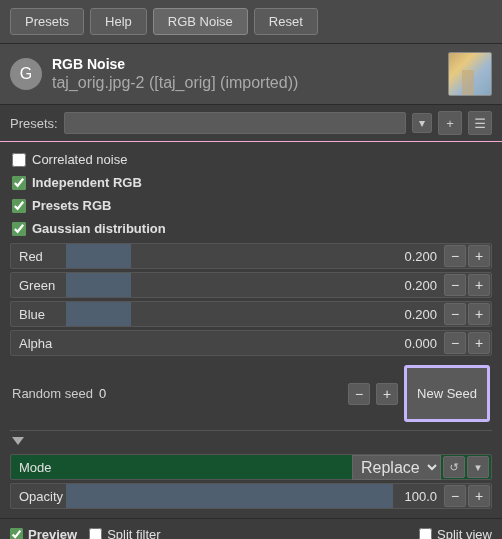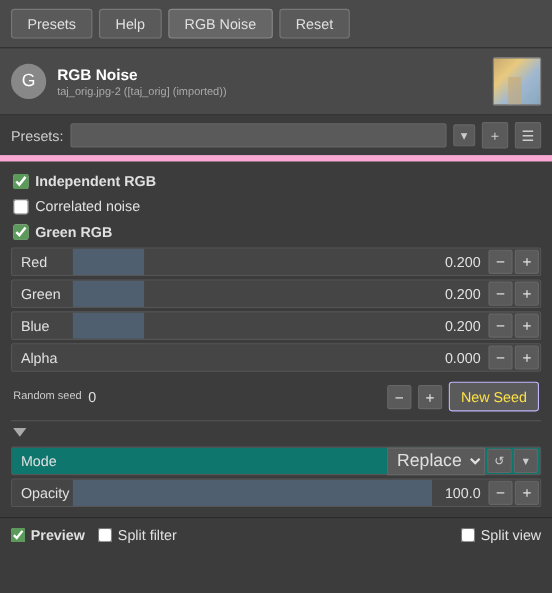--- a/index.html
+++ b/index.html
@@ -56,21 +56,21 @@
       display: flex;
       align-items: center;
       justify-content: center;
       margin-right: 10px;
       font-size: 16px;
       color: #fff;
       flex-shrink: 0;
     }
     .filter-title-block { flex: 1; }
     .filter-title { font-weight: bold; font-size: 14px; color: #fff; }
-    .filter-subtitle { font-size: 10px; color: #aaa; margin-top: 2px; }
+    .filter-subtitle { font-size: 16px; color: #aaa; margin-top: 2px; }
     .thumbnail {
       width: 44px;
       height: 44px;
       background: linear-gradient(135deg, #c9a96e 0%, #e8c97e 30%, #a0b8d0 60%, #87a8c0 100%);
       border: 1px solid #888;
       border-radius: 2px;
       flex-shrink: 0;
       position: relative;
       overflow: hidden;
     }
@@ -83,21 +83,21 @@
       opacity: 0.6;
     }
 
     
     .presets-row {
       display: flex;
       align-items: center;
       padding: 6px 10px;
       background: #3c3c3c;
       gap: 6px;
-      border-bottom: 6px solid #f9a8d4;
+      border-bottom: 1px solid #f9a8d4;
     }
     .presets-label { color: #ccc; font-size: 13px; }
     .presets-select {
       flex: 1;
       background: #5a5a5a;
       border: 1px solid #666;
       color: #e0e0e0;
       padding: 3px 6px;
       font-size: 12px;
       border-radius: 2px;
@@ -205,44 +205,44 @@
       user-select: none;
     }
 
     
     .seed-row {
       display: flex;
       align-items: center;
       padding: 6px 2px;
       gap: 6px;
     }
-    .seed-label { font-size: 10px; color: #ccc; }
+    .seed-label { font-size: 13px; color: #ccc; }
     .seed-value {
       flex: 1;
       font-size: 13px;
       color: #e0e0e0;
     }
     .seed-minus, .seed-plus {
       width: 22px;
       height: 22px;
       background: #5a5a5a;
       border: 1px solid #666;
       color: #e0e0e0;
       display: flex;
       align-items: center;
       justify-content: center;
       cursor: pointer;
       font-size: 14px;
       border-radius: 2px;
     }
     .new-seed-btn {
       background: #5a5a5a;
-      border: 1px solid #c4b5fd;
-      color: #fde047;
-      padding: 5px 10px;
+      border: 3px solid #c4b5fd;
+      color: #e5e5e5;
+      padding: 18px 10px;
       border-radius: 3px;
       cursor: pointer;
       font-size: 13px;
     }
 
     
     .blending-header {
       display: flex;
       align-items: center;
       padding: 6px 2px;
@@ -256,21 +256,21 @@
       border-right: 6px solid transparent;
       border-top: 8px solid #aaa;
       margin-right: 6px;
     }
     .blending-title { font-size: 13px; color: #e0e0e0; }
 
     
     .mode-row {
       display: flex;
       align-items: center;
-      background: #0f766e;
+      background: #14532d;
       border: 1px solid #555;
       border-radius: 2px;
       height: 26px;
       margin: 3px 0;
     }
     .mode-label {
       padding-left: 8px;
       font-size: 13px;
       color: #e0e0e0;
       flex: 1;
@@ -363,30 +363,34 @@
     <option value=""></option>
   </select>
   <div class="presets-arrow">▾</div>
   <div class="icon-btn">+</div>
   <div class="icon-btn">☰</div>
 </div>
 
 <div class="content">
 
   <label class="checkbox-row">
+    <input type="checkbox" style="">
+    <span class="checkbox-label">Correlated noise</span>
+  </label>
+  <label class="checkbox-row">
     <input type="checkbox" checked="" style="">
     <span class="checkbox-label bold">Independent RGB</span>
   </label>
   <label class="checkbox-row">
-    <input type="checkbox" style="">
-    <span class="checkbox-label">Correlated noise</span>
+    <input type="checkbox" checked="" style="">
+    <span class="checkbox-label bold">Presets RGB</span>
   </label>
   <label class="checkbox-row">
     <input type="checkbox" checked="" style="">
-    <span class="checkbox-label bold">Green RGB</span>
+    <span class="checkbox-label bold">Gaussian distribution</span>
   </label>
 
   <div id="slider-container">
       <div class="slider-row">
         <span class="slider-label">Red</span>
         <div class="slider-track-container">
           <div class="slider-fill" style="width: 20%;"></div>
         </div>
         <span class="slider-value">0.200</span>
         <div class="minus-btn">−</div>

